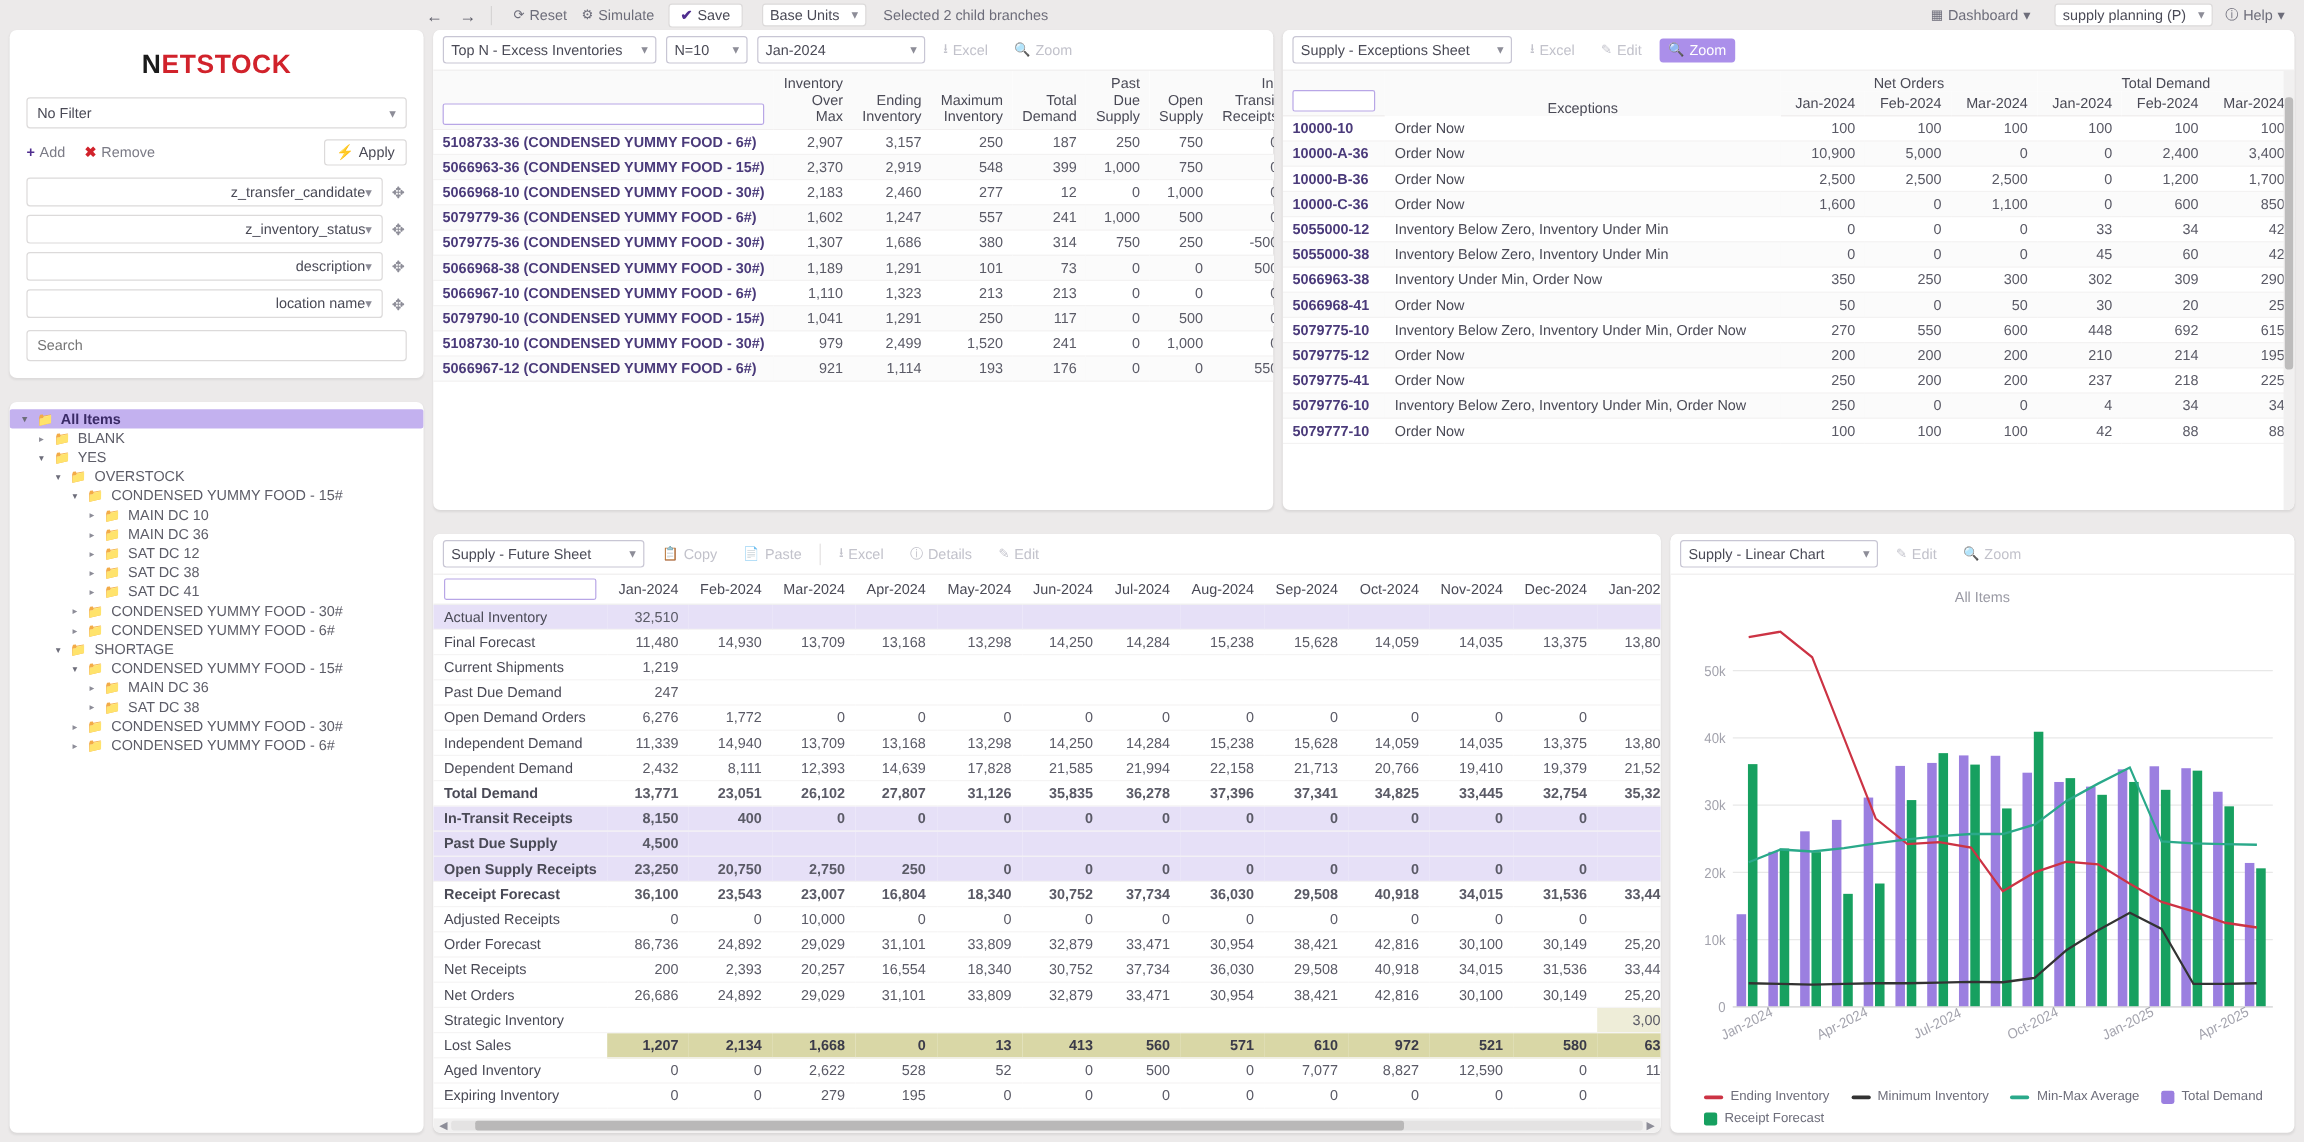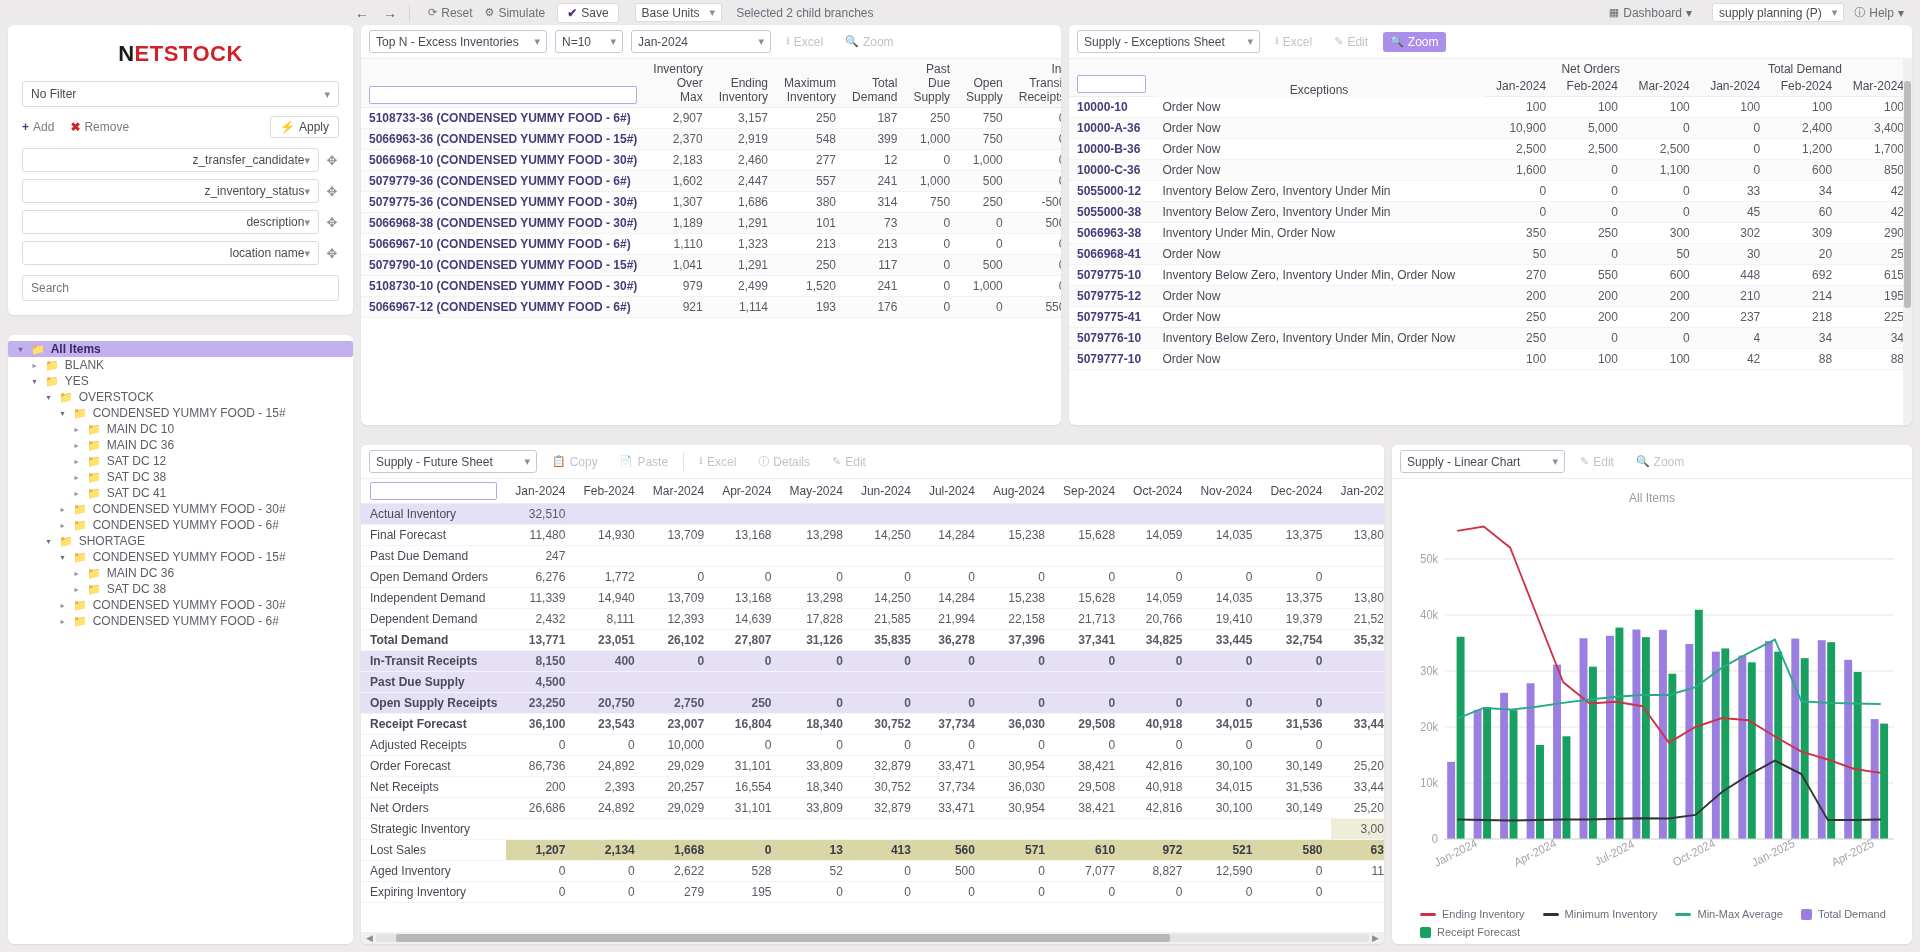--- a/index.html
+++ b/index.html
@@ -456,21 +456,21 @@
                     <td>2,460</td>
                     <td>277</td>
                     <td>12</td>
                     <td>0</td>
                     <td>1,000</td>
                     <td>0</td>
                   </tr>
                   <tr>
                     <td class="k">5079779-36 (CONDENSED YUMMY FOOD - 6#)</td>
                     <td>1,602</td>
-                    <td>2,447</td>
+                    <td>1,247</td>
                     <td>557</td>
                     <td>241</td>
                     <td>1,000</td>
                     <td>500</td>
                     <td>0</td>
                   </tr>
                   <tr>
                     <td class="k">5079775-36 (CONDENSED YUMMY FOOD - 30#)</td>
                     <td>1,307</td>
                     <td>1,686</td>
@@ -792,20 +792,36 @@
                       <td>13,168</td>
                       <td>13,298</td>
                       <td>14,250</td>
                       <td>14,284</td>
                       <td>15,238</td>
                       <td>15,628</td>
                       <td>14,059</td>
                       <td>14,035</td>
                       <td>13,375</td>
                       <td>13,808</td>
+                    </tr>
+                    <tr class="">
+                      <td class="c0">Current Shipments</td>
+                      <td>1,219</td>
+                      <td></td>
+                      <td></td>
+                      <td></td>
+                      <td></td>
+                      <td></td>
+                      <td></td>
+                      <td></td>
+                      <td></td>
+                      <td></td>
+                      <td></td>
+                      <td></td>
+                      <td></td>
                     </tr>
                     <tr class="">
                       <td class="c0">Past Due Demand</td>
                       <td>247</td>
                       <td></td>
                       <td></td>
                       <td></td>
                       <td></td>
                       <td></td>
                       <td></td>

